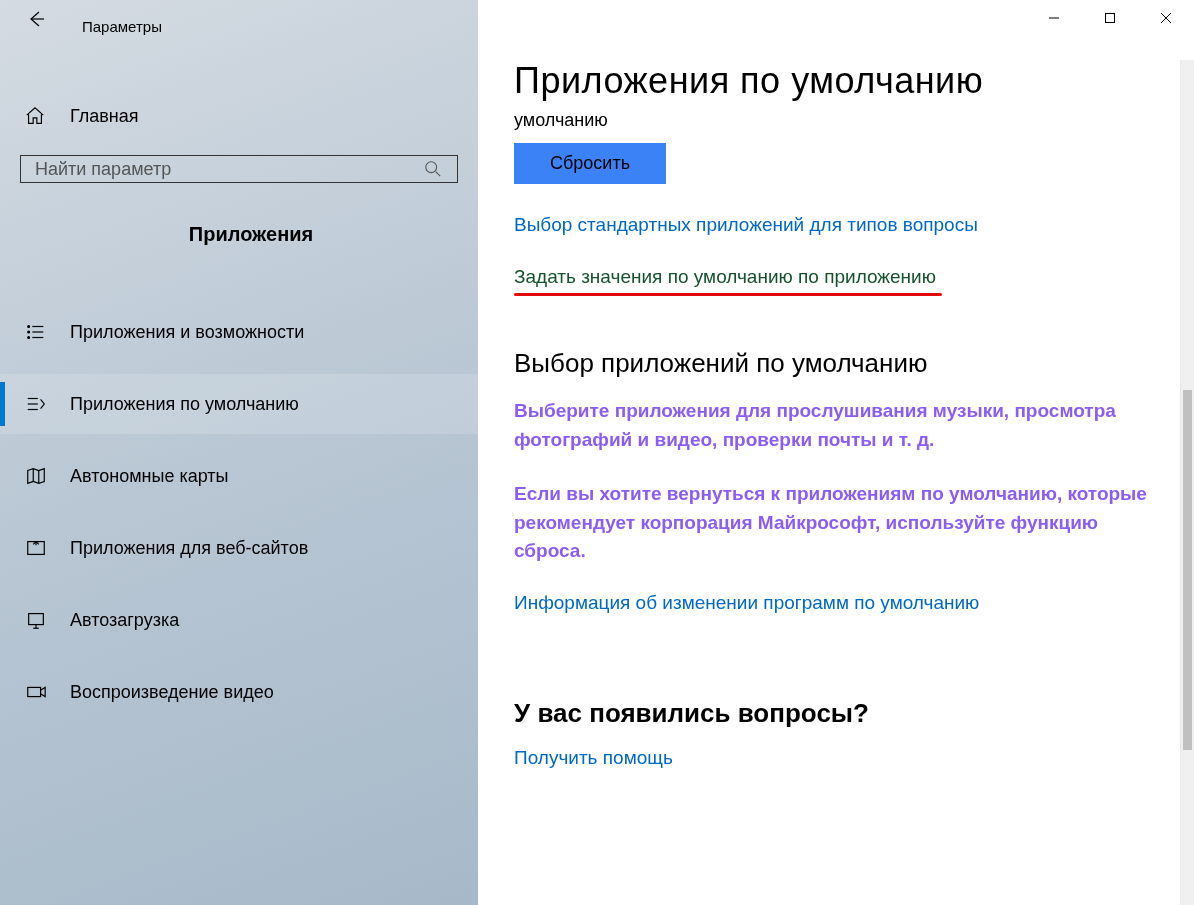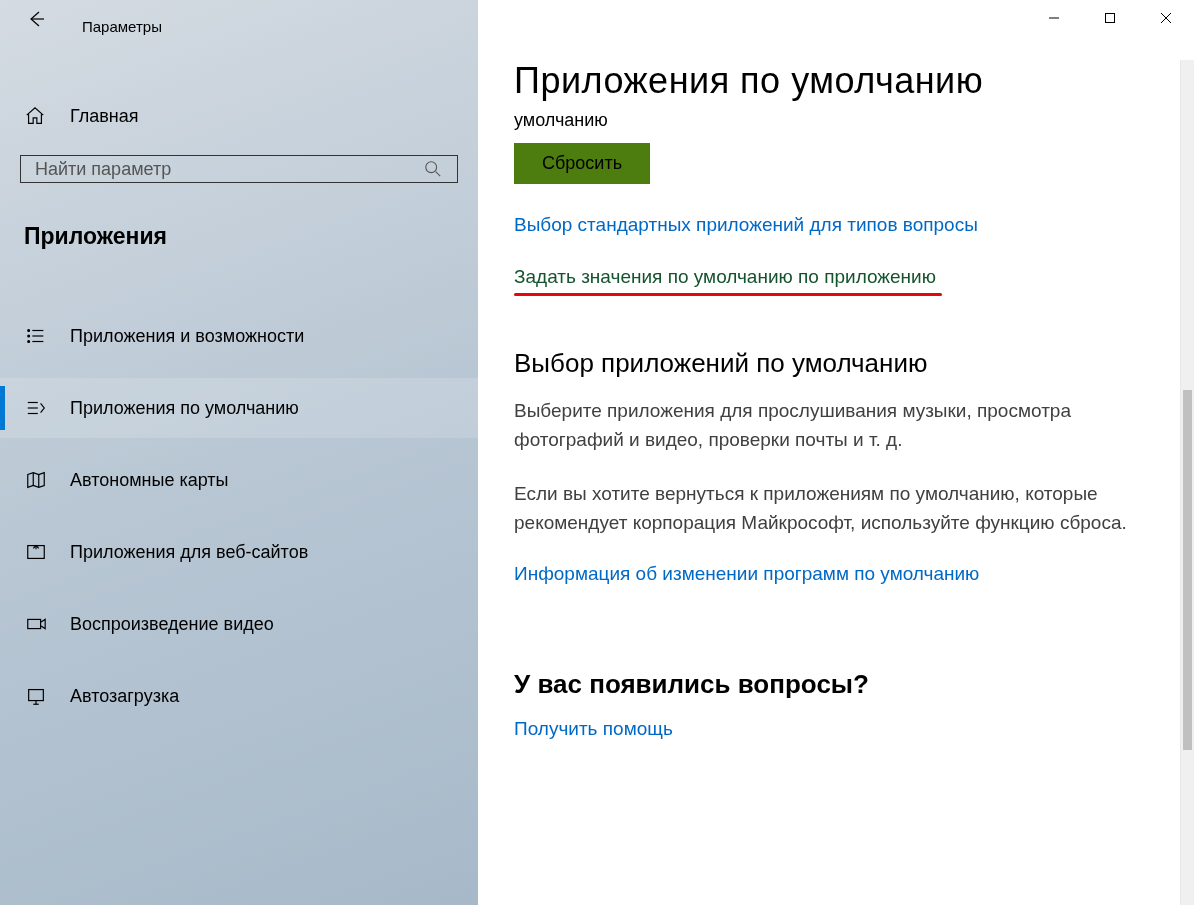--- a/index.html
+++ b/index.html
@@ -70,23 +70,24 @@
     flex: 1;
     border: none;
     background: transparent;
     outline: none;
     font-size: 18px;
     color: #555;
   }
   .search-input::placeholder { color: #555; }
   .search-icon-slot { width: 24px; display:flex; justify-content:center; }
   .group-title {
-    font-size: 23px;
+    font-size: 20px;
     font-weight: 600;
     margin: 40px 0 0 24px;
+    text-align: center;
   }
   .nav-list { margin-top: 56px; }
   .nav-item {
     display: flex;
     align-items: center;
     height: 60px;
     padding: 0 20px 0 24px;
     cursor: pointer;
     position: relative;
     margin-bottom: 12px;
@@ -129,23 +130,23 @@
     position: relative;
   }
   .page-title {
     font-size: 36px;
     font-weight: 400;
     margin: 0 0 8px 0;
     letter-spacing: 0.5px;
   }
   .frag { font-size: 18px; color: #000; margin-bottom: 12px; margin-top: 8px; }
   .reset-btn {
-    background: #4d7c0f;
+    background: #3b82f6;
     border: none;
-    padding: 10px 28px;
+    padding: 10px 36px;
     font-size: 18px;
     cursor: pointer;
   }
   .link {
     color: #0068c6;
     font-size: 19px;
     display: inline-block;
     cursor: pointer;
   }
   .link-block { margin-top: 30px; }
@@ -163,24 +164,25 @@
     border-radius: 2px;
   }
   .section-title {
     font-size: 26px;
     font-weight: 500;
     margin-top: 60px;
     margin-bottom: 18px;
   }
   .body-text {
     font-size: 19px;
-    color: #404040;
+    color: #8b5cf6;
     line-height: 1.5;
     max-width: 640px;
     margin-bottom: 26px;
+    font-weight: bold;
   }
   .scrollbar {
     position: absolute;
     right: 0;
     top: 60px;
     bottom: 0;
     width: 14px;
     background: #f0f0f0;
     border-left: 1px solid #e8e8e8;
   }
@@ -297,36 +299,36 @@
               <path d="M12 9 L12 5 M9 5 L15 5" stroke-width="1.3"></path>
               <path d="M9 8 L12 5 L15 8"></path>
           </svg>
         </span>
         <span class="label">Приложения для веб-сайтов</span>
       </div>
 
       <div class="nav-item">
         <span class="icon-slot">
           <svg width="22" height="22" viewBox="0 0 24 24" stroke="#000" stroke-width="1.3" fill="none">
-            <rect x="3" y="7" width="14" height="10"></rect>
-              <path d="M17 10 L22 7 V17 L17 14"></path>
-          </svg>
-        </span>
-        <span class="label">Воспроизведение видео</span>
-      </div>
-
-      <div class="nav-item">
-        <span class="icon-slot">
-          <svg width="22" height="22" viewBox="0 0 24 24" stroke="#000" stroke-width="1.3" fill="none">
             <rect x="4" y="5" width="16" height="12"></rect>
               <line x1="9" y1="21" x2="15" y2="21"></line>
               <line x1="12" y1="17" x2="12" y2="21"></line>
           </svg>
         </span>
         <span class="label">Автозагрузка</span>
+      </div>
+
+      <div class="nav-item">
+        <span class="icon-slot">
+          <svg width="22" height="22" viewBox="0 0 24 24" stroke="#000" stroke-width="1.3" fill="none">
+            <rect x="3" y="7" width="14" height="10"></rect>
+              <path d="M17 10 L22 7 V17 L17 14"></path>
+          </svg>
+        </span>
+        <span class="label">Воспроизведение видео</span>
       </div>
 
     </div>
   </div>
 
   <div class="content">
     <h1 class="page-title">Приложения по умолчанию</h1>
     <div class="frag">умолчанию</div>
     <button class="reset-btn">Сбросить</button>
 

